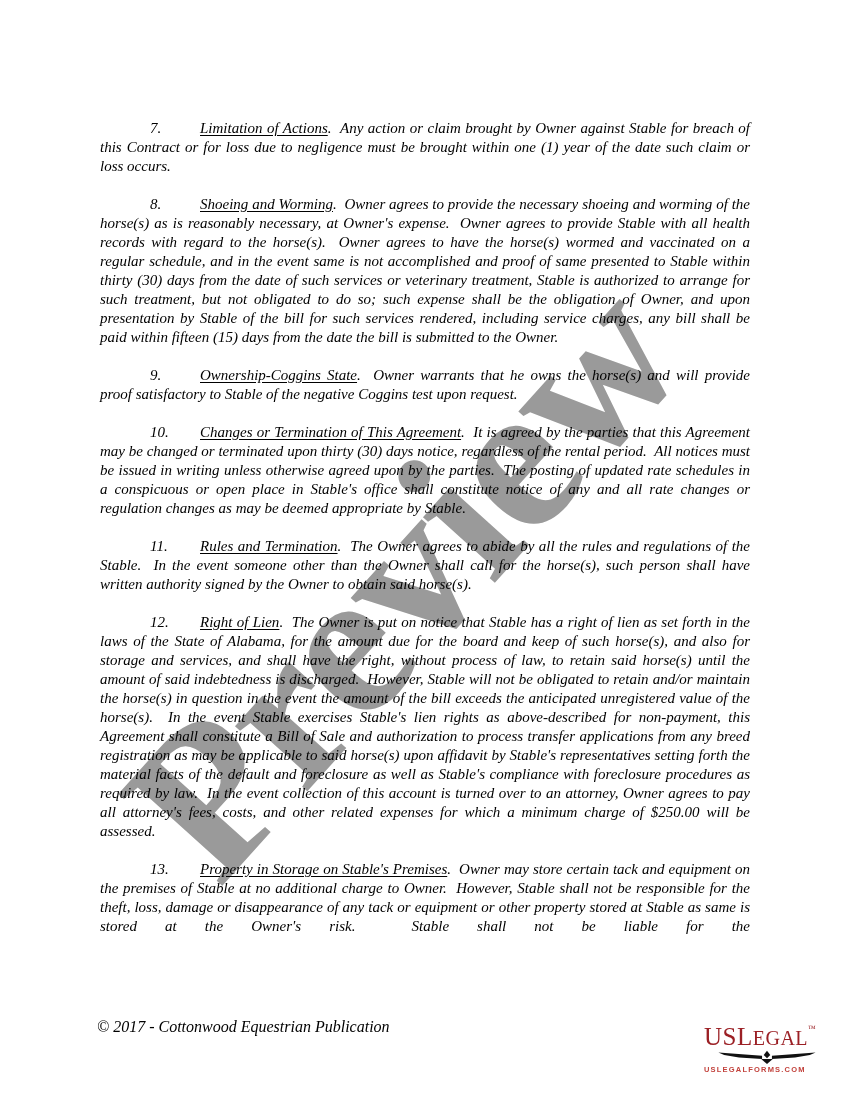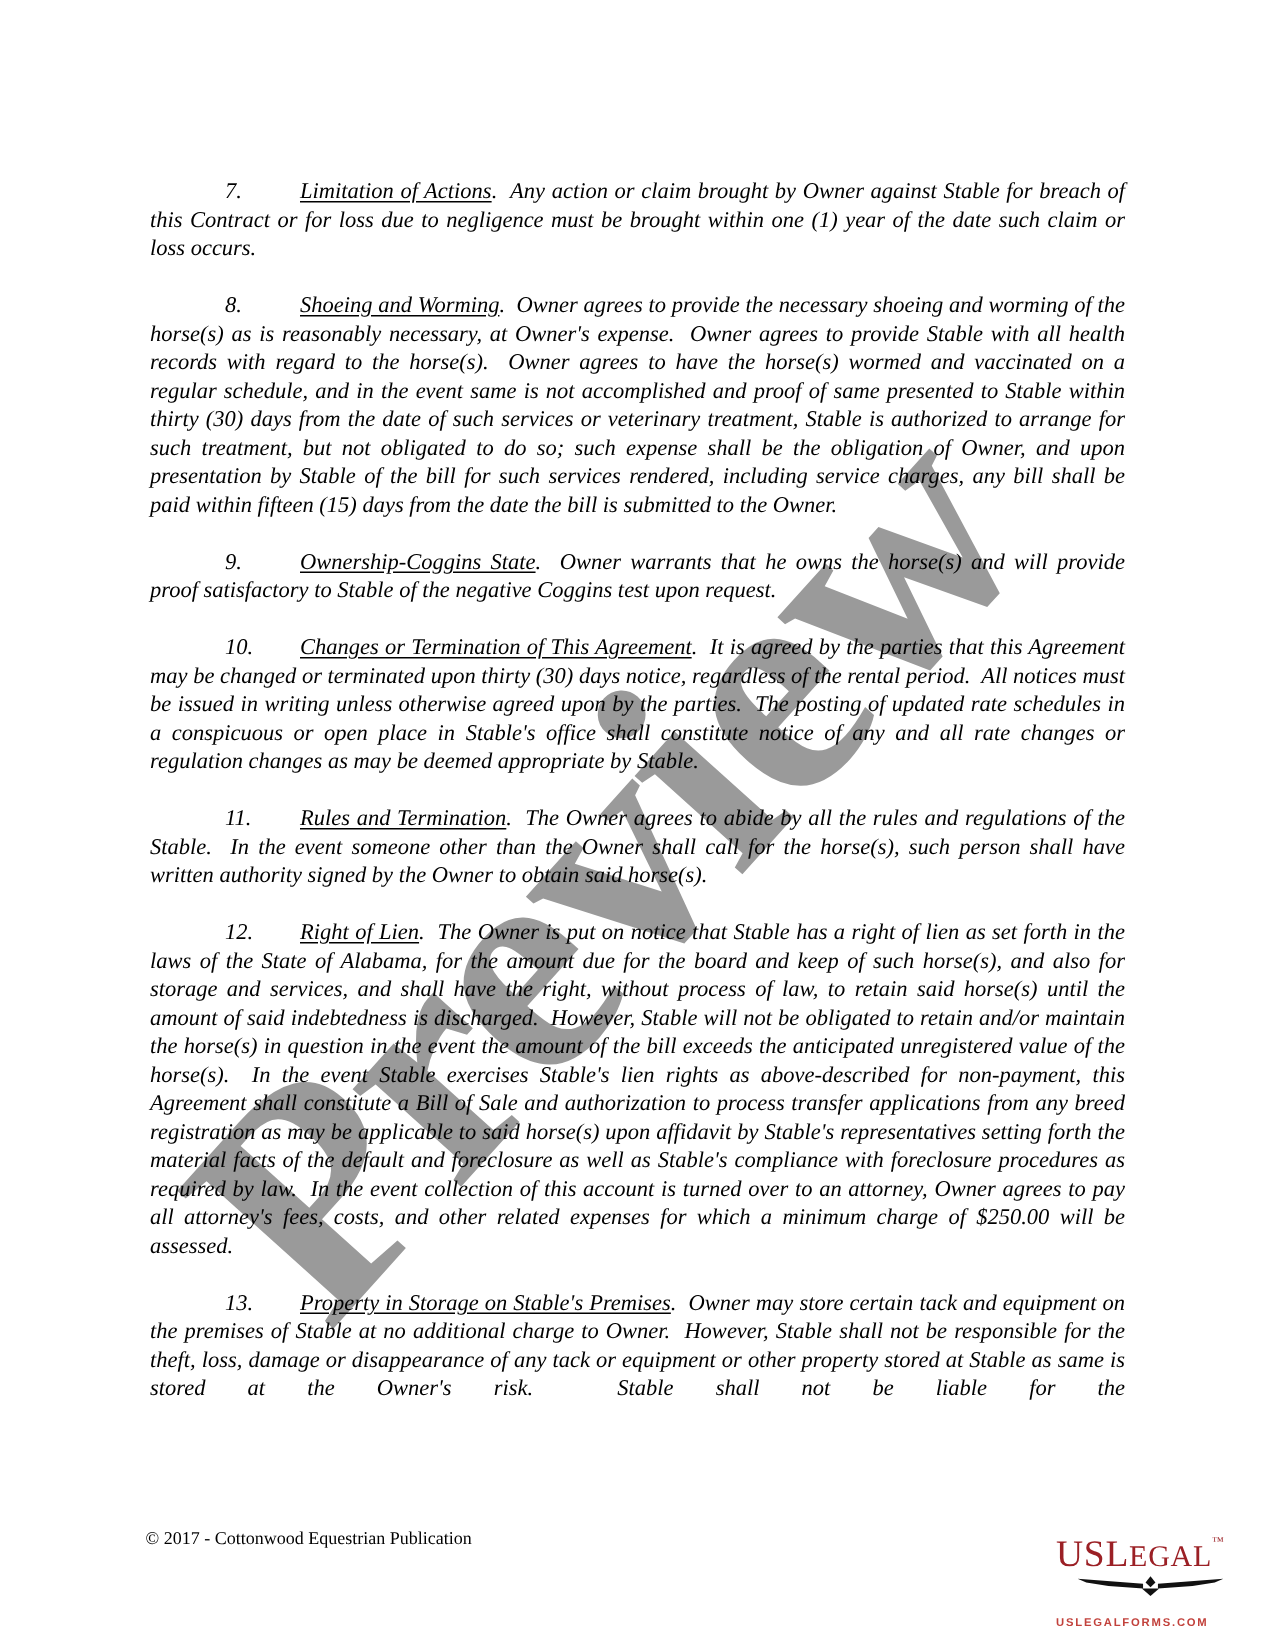--- a/index.html
+++ b/index.html
@@ -42,22 +42,23 @@
     text-indent: 50px;
     white-space: pre-wrap;
   }
   .para.cut { text-align-last: justify; }
   .secnum { display: inline-block; width: 50px; text-indent: 0; }
   .heading { text-decoration: underline; text-underline-offset: 2px; }
   .copyright {
     position: absolute;
     left: 97px;
     top: 1018px;
-    font-size: 12px;
+    font-size: 16px;
     z-index: 2;
+    font-style: italic;
   }
   .logo {
     position: absolute;
     left: 704px;
     top: 1024px;
     width: 126px;
     text-align: left;
     z-index: 2;
     line-height: 1;
   }
@@ -70,21 +71,21 @@
   .wordmark .big { font-size: 25px; }
   .wordmark .small { font-size: 20px; }
   .wordmark .tm { font-size: 8px; vertical-align: 14px; letter-spacing: 0; }
   .eagle { display: block; margin: 1px auto 0 auto; width: 112px; height: 14px; }
   .domain {
     font-family: "Liberation Sans", sans-serif;
     font-size: 7.5px;
     font-weight: 700;
     letter-spacing: 1.2px;
     color: #c2423c;
-    margin-top: 14px;
+    margin-top: 2px;
     white-space: nowrap;
   }
 </style>
 </head>
 <body>
 
 <div class="page">
 
   <div class="watermark">Preview</div>
 

